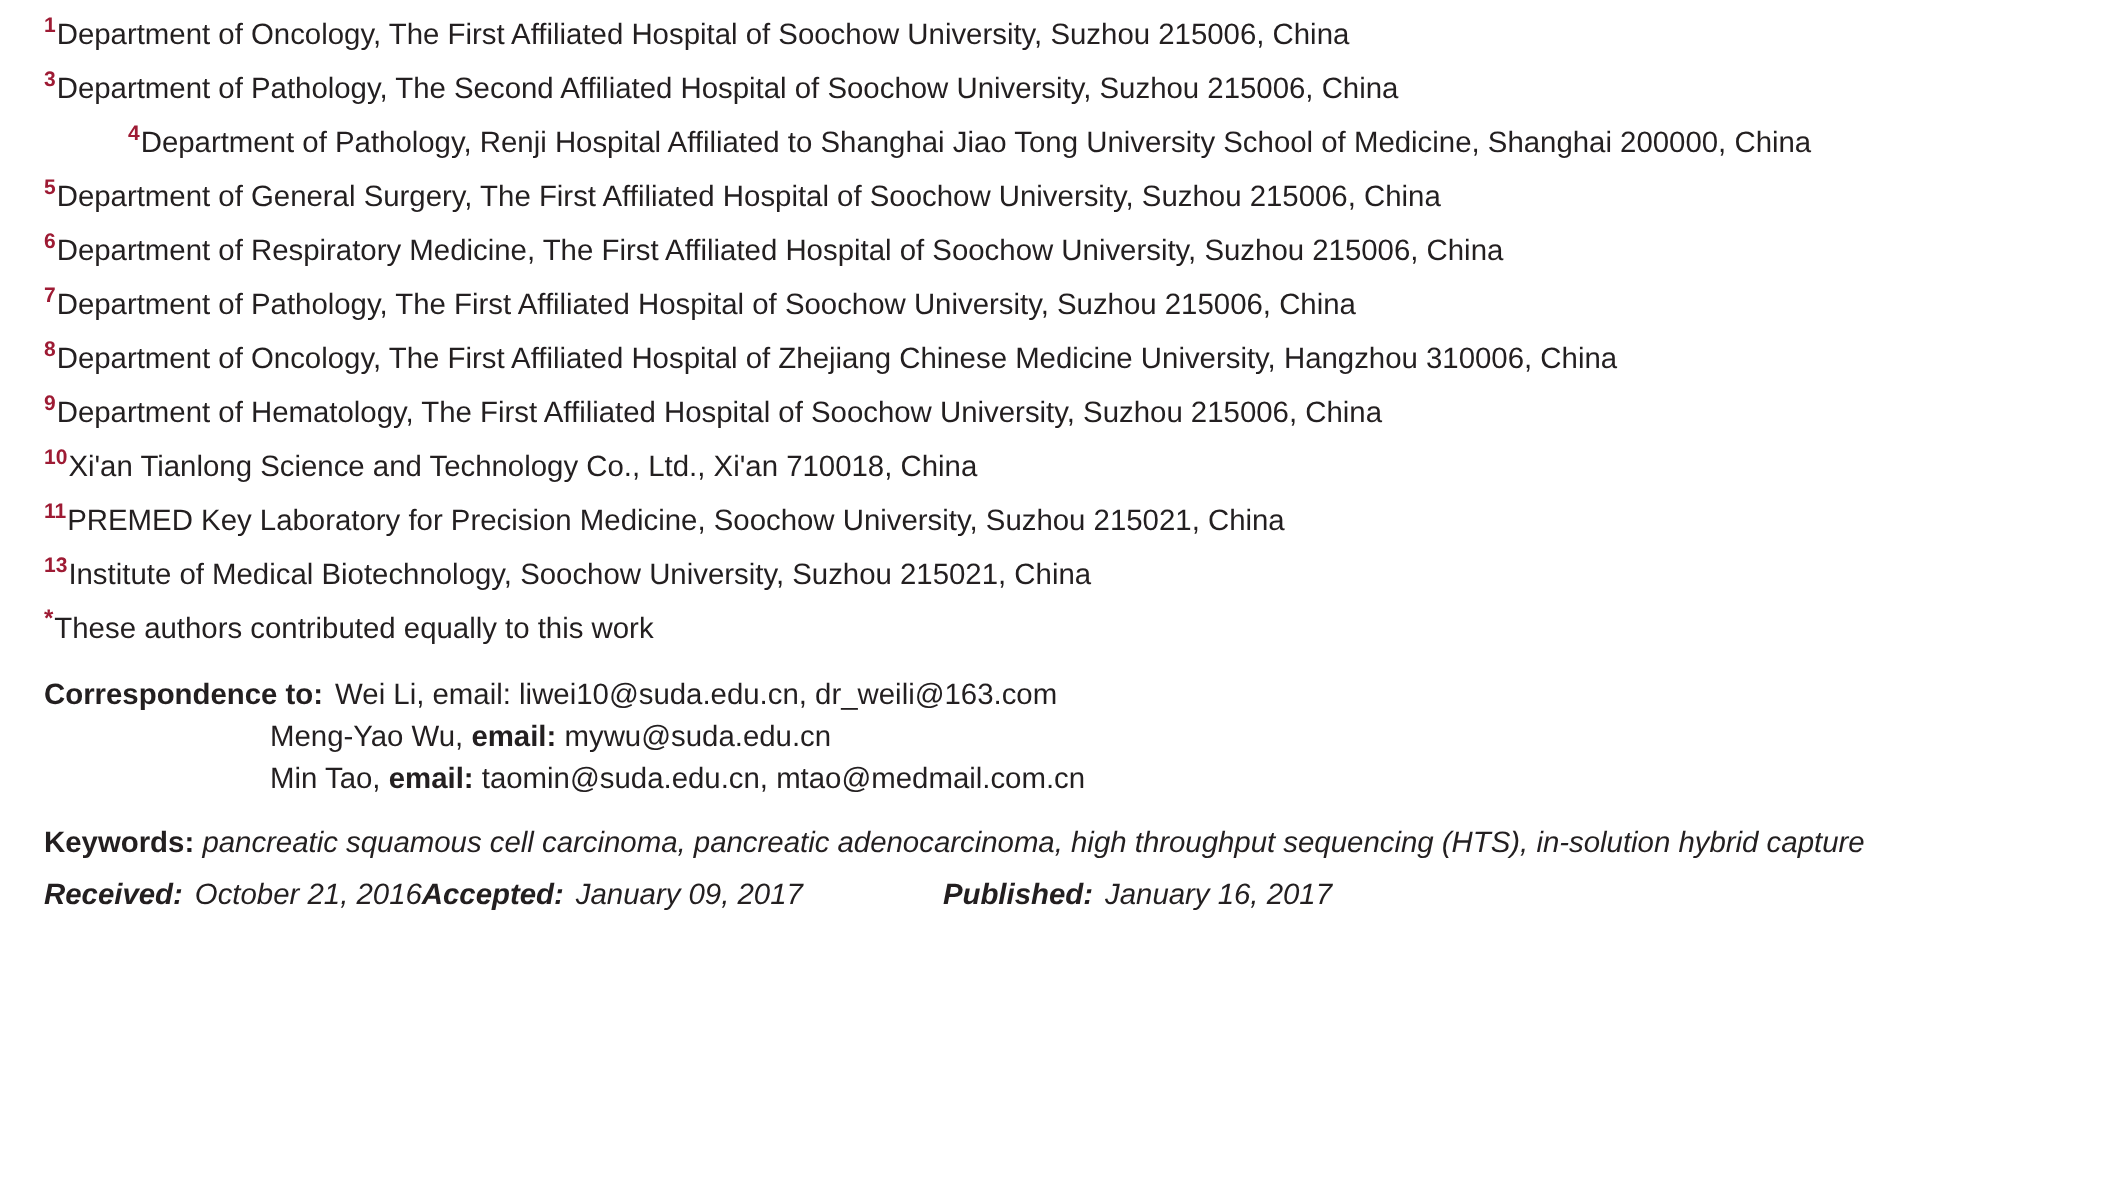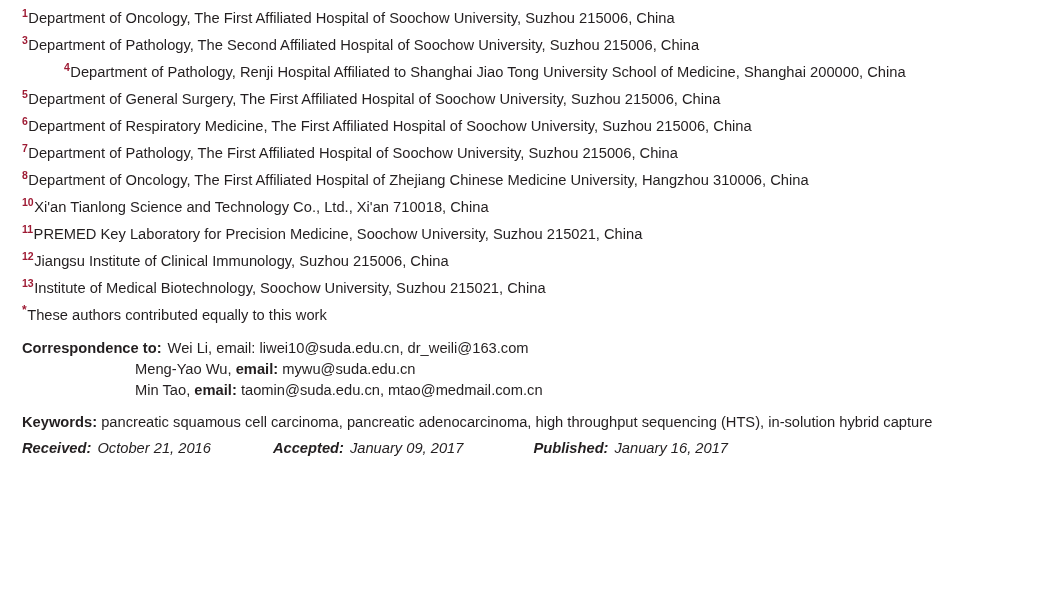--- a/index.html
+++ b/index.html
@@ -76,59 +76,60 @@
 
   .keywords {
     margin-top: 10px;
     font-size: 14.7px;
     line-height: 1.5;
   }
   .kw-label {
     font-weight: 700;
   }
   .kw-text {
+    font-style: italic;
   }
 
   .dates {
     margin-top: 6px;
     font-size: 14.7px;
     display: flex;
     align-items: flex-start;
   }
   .date-item {
     display: flex;
     align-items: baseline;
   }
   .date-label {
     font-weight: 700;
     font-style: italic;
   }
   .date-value {
     font-style: italic;
     margin-left: 6px;
   }
-  .date-gap-1 { margin-left: 62px; }
+  .date-gap-1 { }
   .date-gap-2 { margin-left: 70px; }
 </style>
 </head>
 <body>
 
 <div class="page">
 
   <div class="aff-list">
     <p class="aff"><sup>1</sup><span>Department of Oncology, The First Affiliated Hospital of Soochow University, Suzhou 215006, China</span></p>
     <p class="aff"><sup>3</sup><span>Department of Pathology, The Second Affiliated Hospital of Soochow University, Suzhou 215006, China</span></p>
     <p class="aff wrap"><sup>4</sup><span>Department of Pathology, Renji Hospital Affiliated to Shanghai Jiao Tong University School of Medicine, Shanghai 200000, China</span></p>
     <p class="aff"><sup>5</sup><span>Department of General Surgery, The First Affiliated Hospital of Soochow University, Suzhou 215006, China</span></p>
     <p class="aff"><sup>6</sup><span>Department of Respiratory Medicine, The First Affiliated Hospital of Soochow University, Suzhou 215006, China</span></p>
     <p class="aff"><sup>7</sup><span>Department of Pathology, The First Affiliated Hospital of Soochow University, Suzhou 215006, China</span></p>
     <p class="aff"><sup>8</sup><span>Department of Oncology, The First Affiliated Hospital of Zhejiang Chinese Medicine University, Hangzhou 310006, China</span></p>
+    <p class="aff"><sup>9</sup><span>Department of Hematology, The First Affiliated Hospital of Soochow University, Suzhou 215006, China</span></p>
     <p class="aff"><sup>10</sup><span>Xi'an Tianlong Science and Technology Co., Ltd., Xi'an 710018, China</span></p>
     <p class="aff"><sup>11</sup><span>PREMED Key Laboratory for Precision Medicine, Soochow University, Suzhou 215021, China</span></p>
-    <p class="aff"><sup>12</sup><span>Jiangsu Institute of Clinical Immunology, Suzhou 215006, China</span></p>
     <p class="aff"><sup>13</sup><span>Institute of Medical Biotechnology, Soochow University, Suzhou 215021, China</span></p>
     <p class="aff aff-equal"><sup>*</sup><span>These authors contributed equally to this work</span></p>
   </div>
 
   <div class="corr-block">
     <div class="corr-row">
       <span class="corr-label">Correspondence to:</span>
       <span class="corr-names">
         <span>Wei Li,</span>
         <span class="em">email:</span>

